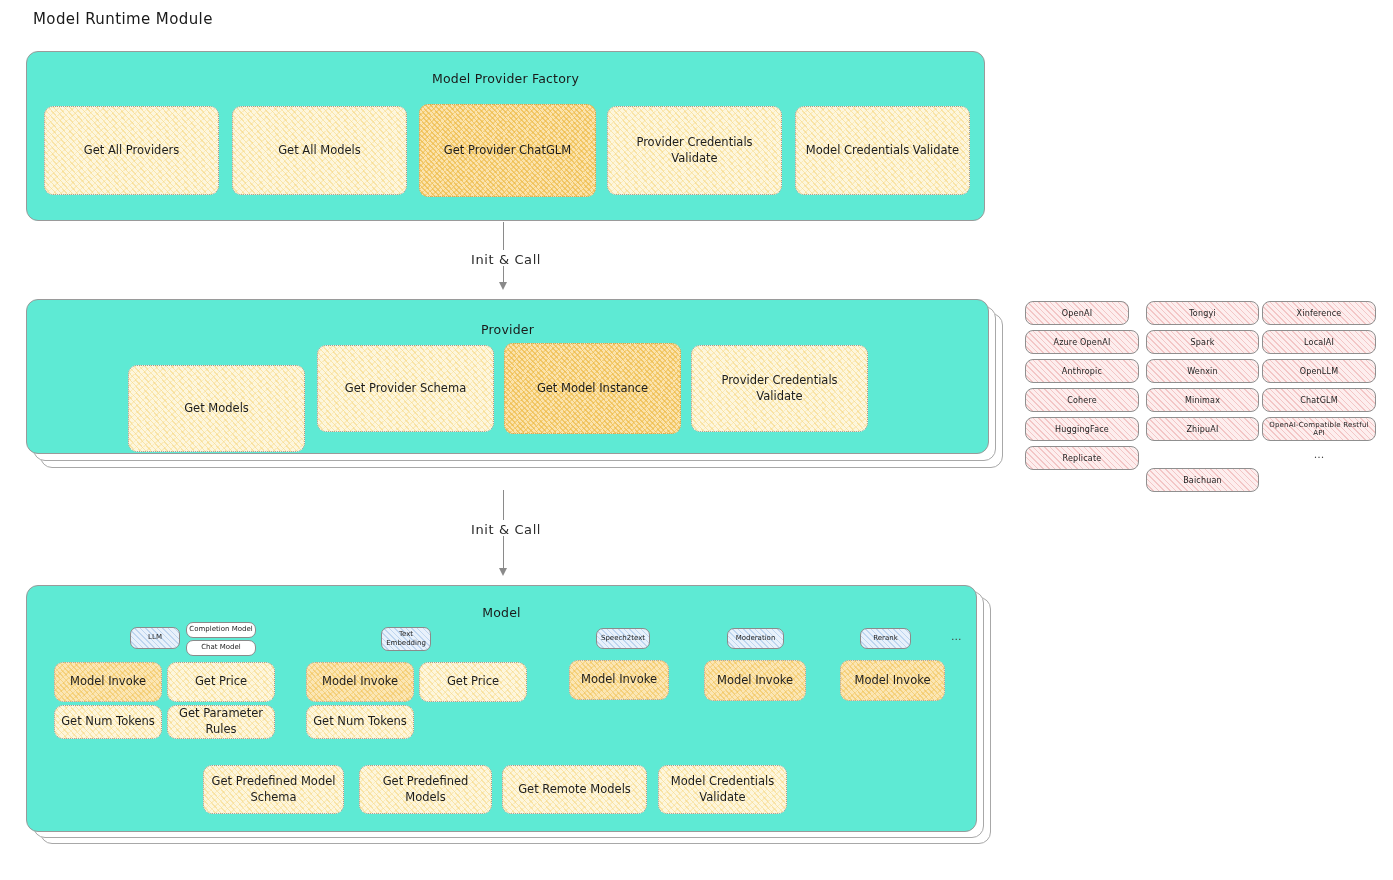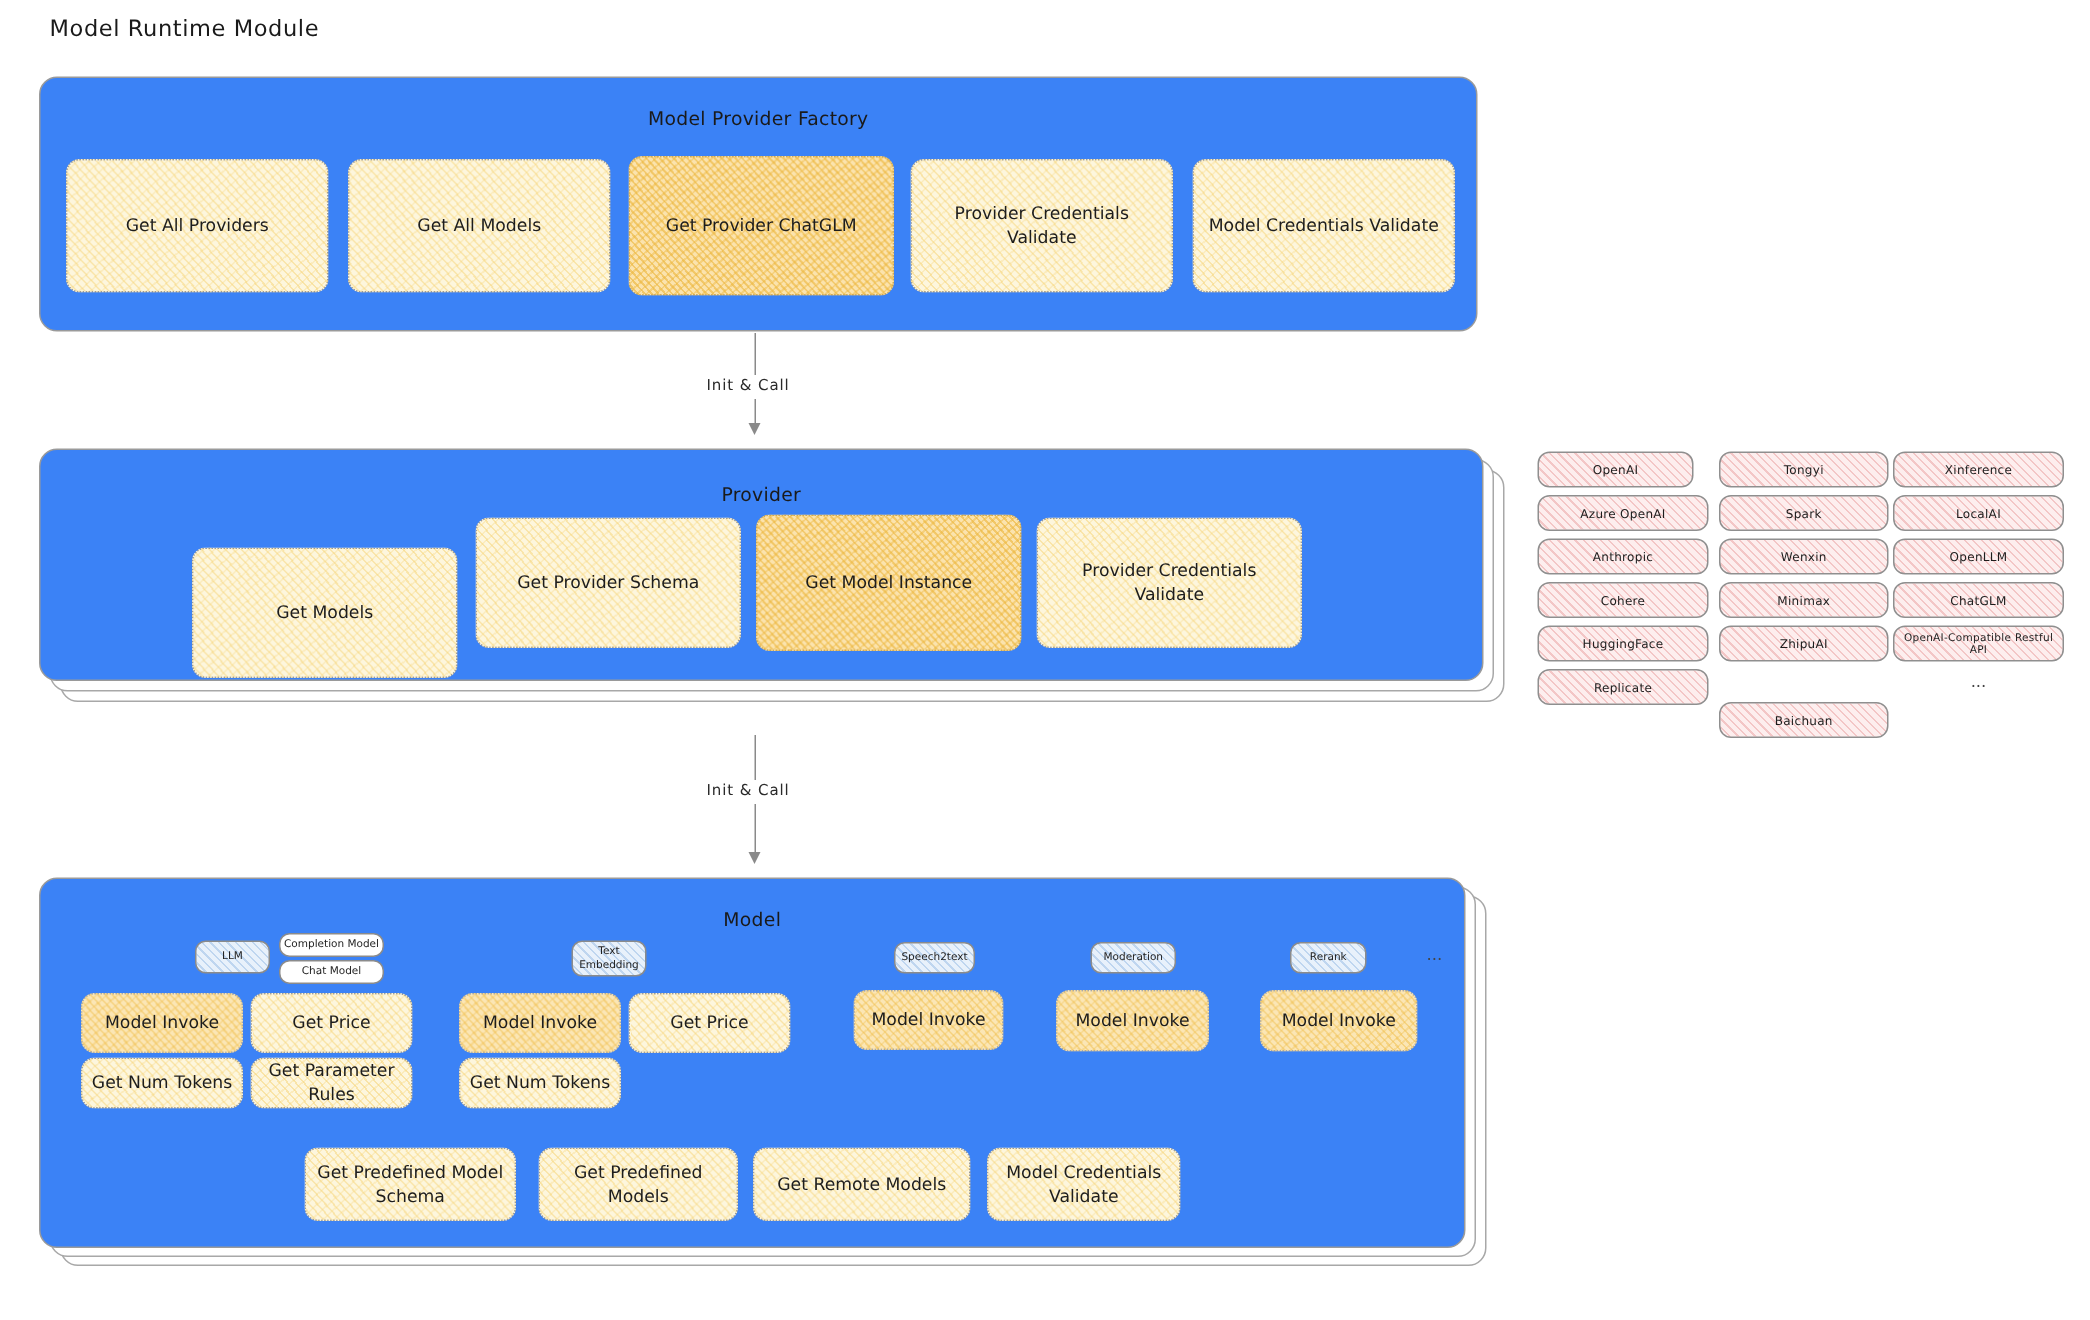--- a/index.html
+++ b/index.html
@@ -22,21 +22,21 @@
     left: 33px;
     top: 10px;
     font-size: 15px;
     letter-spacing: .4px;
     color: #1a1a1a;
   }
 
   
   .sketch-box {
     position: absolute;
-    background: #3b82f6;
+    background: #5eead4;
     border: 1.1px solid #9a9a9a;
     border-radius: 12px;
     box-sizing: border-box;
   }
   .stack-layer {
     position: absolute;
     background: #ffffff;
     border: 1.1px solid #a8a8a8;
     border-radius: 12px;
     box-sizing: border-box;
@@ -140,21 +140,21 @@
     font-size: 7px;
     line-height: 1.3;
     color: #1d1d1d;
     background: #ffffff;
   }
 
   
   .arrow-wrap { position: absolute; }
   .arrow-label {
     position: absolute;
-    font-size: 10px;
+    font-size: 13px;
     letter-spacing: .6px;
     color: #2a2a2a;
     white-space: nowrap;
     background: #ffffff;
     padding: 0 3px;
   }
   .v-line {
     position: absolute;
     width: 1px;
     background: #8a8a8a;

